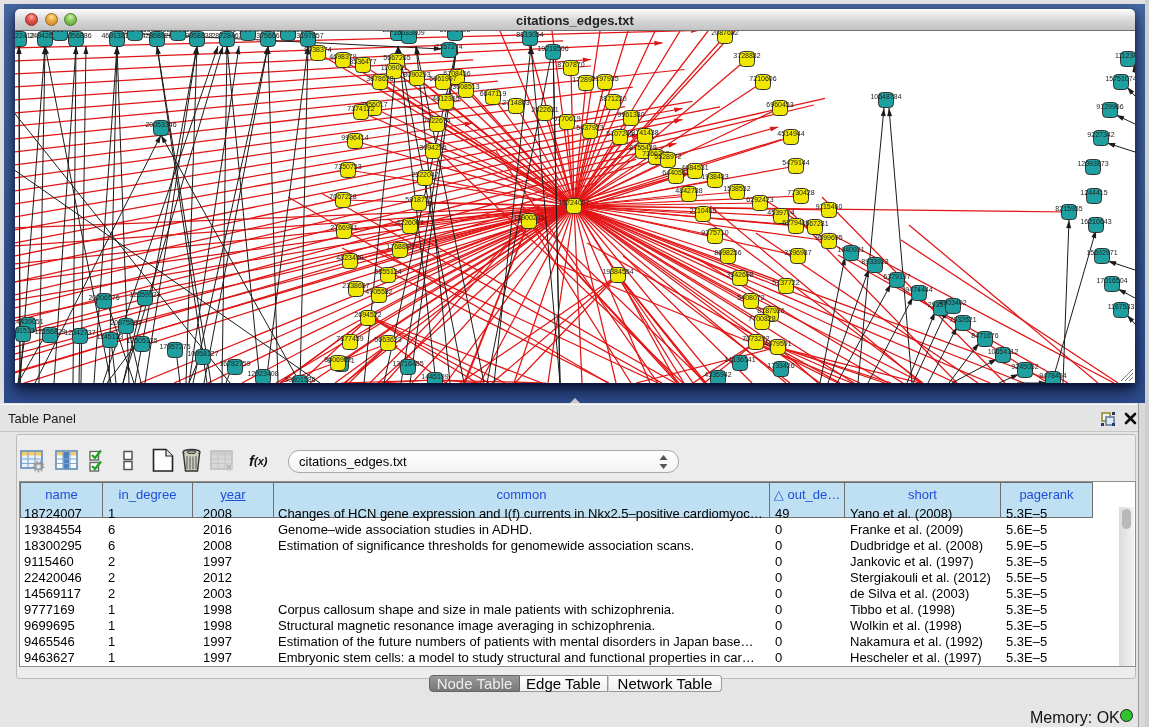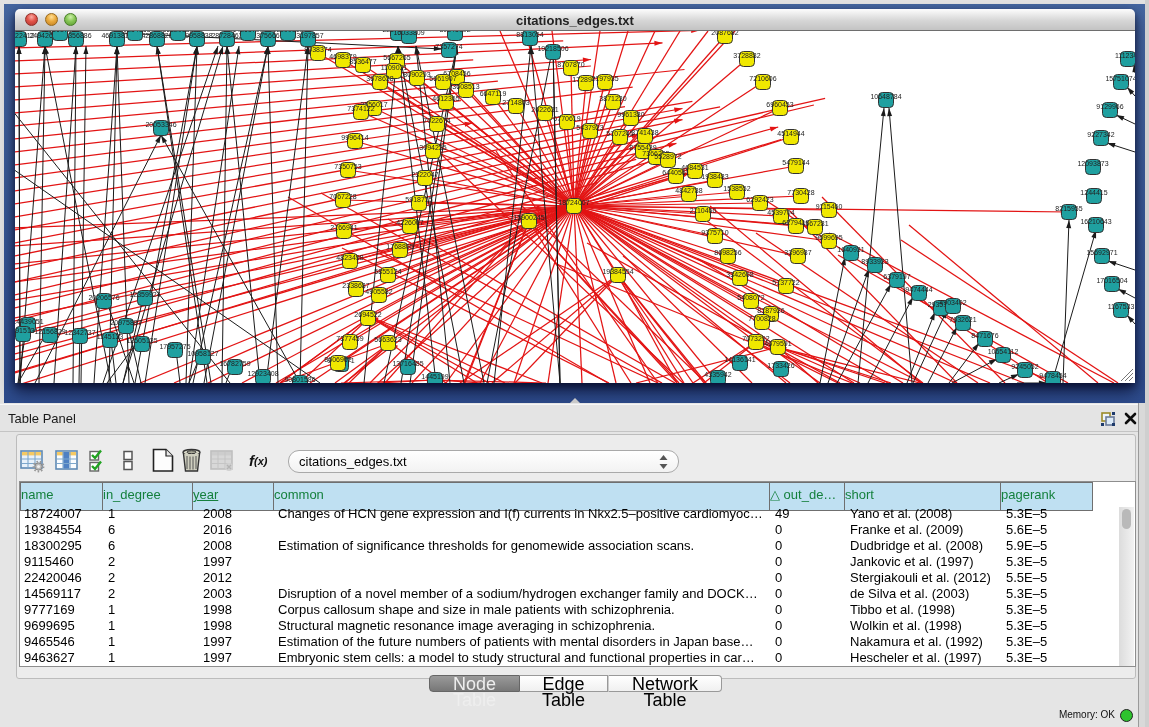--- a/index.html
+++ b/index.html
@@ -6,27 +6,27 @@
 #desktop{position:absolute;left:4px;top:4px;width:1141px;height:399px;background:linear-gradient(#4566a0,#2d4b8c);}
 #gwin{position:absolute;left:11px;top:5px;width:1120px;height:374px;border-radius:5px 5px 0 0;box-shadow:0 9px 16px rgba(0,0,25,0.6),0 3px 7px rgba(0,0,30,0.55);}
 #titlebar{position:absolute;left:0;top:0;width:100%;height:22px;border-radius:5px 5px 0 0;background:linear-gradient(#fdfdfd,#d6d6d6 55%,#c3c3c3);border-bottom:1px solid #6e6e6e;}
 #titlebar .tl{position:absolute;top:4px;width:13px;height:13px;border-radius:50%;}
 #title{position:absolute;left:0;right:0;top:4px;text-align:center;font-size:13px;font-weight:bold;color:#222;}
 #canvas{position:absolute;left:0;top:22px;width:1120px;height:352px;background:#fff;overflow:hidden;}
 #tpanel{position:absolute;left:0px;top:403px;width:1145px;height:324px;background:#e5e5e5;}
 #tphead{position:absolute;left:0;top:404px;width:1145px;height:28px;background:#e4e4e4;border-top:1px solid #f6f6f6;border-bottom:1px solid #c4c4c4;}
 #toolc{position:absolute;left:16px;top:434px;width:1120px;height:245px;background:#ececec;border:1px solid #bcbcbc;border-radius:3px;}
 #tblwrap{position:absolute;left:19px;top:481px;width:1117px;height:186px;background:#fff;border:1px solid #8e8e8e;}
-.hcell{position:absolute;top:482px;height:29px;background:#bfe0f2;border:1px solid #6f6f6f;border-left:none;font-size:13px;color:#15803d;line-height:23px;}
+.hcell{position:absolute;top:482px;height:36px;background:#bfe0f2;border:1px solid #6f6f6f;border-left:none;font-size:13px;color:#1d4ed8;text-align:center;line-height:23px;}
 .trow{position:absolute;width:1100px;height:16px;font-size:13px;color:#000;}
 .trow span{position:absolute;top:0px;white-space:nowrap;}
-#mem{position:absolute;left:1030px;top:709px;width:85px;text-align:right;white-space:nowrap;font-size:10px;color:#111;}
+#mem{position:absolute;left:1030px;top:709px;width:85px;text-align:right;white-space:nowrap;font-size:16px;color:#111;}
 #memdot{position:absolute;left:1120px;top:709px;width:13px;height:13px;border-radius:50%;background:#2fc32f;border:1.5px solid #222;}
 .ddown{position:absolute;left:288px;top:450px;width:391px;height:23px;background:linear-gradient(#ffffff,#f2f2f2);border:1px solid #a9a9a9;border-radius:11px;font-size:13px;color:#000;line-height:21px;padding-left:10px;}
-.seg{position:absolute;top:675px;height:17px;text-align:center;font-size:18px;line-height:16px;}
+.seg{position:absolute;top:675px;height:17px;text-align:center;font-size:15px;line-height:16px;}
 </style></head><body>
 <div id="desktop">
   <div id="gwin">
     <div id="titlebar">
       <div class="tl" style="left:10px;background:radial-gradient(circle at 50% 28%,#f9aca4,#e25449 45%,#c2413a 80%,#a63830);border:1px solid #8e2f28;"></div>
       <div class="tl" style="left:30px;background:radial-gradient(circle at 50% 28%,#ffdf96,#eaaa3e 45%,#cf8e2c 80%,#b37b22);border:1px solid #97691c;"></div>
       <div class="tl" style="left:49px;background:radial-gradient(circle at 50% 28%,#cff0ab,#88c757 45%,#6aaa3e 80%,#579233);border:1px solid #477d28;"></div>
       <div id="title">citations_edges.txt</div>
     </div>
     <div id="canvas">
@@ -901,20 +901,21 @@
     <span style="left:203px">2008</span>
     <span style="left:278px">Changes of HCN gene expression and I(f) currents in Nkx2.5–positive cardiomyoc…</span>
     <span style="left:775px">49</span>
     <span style="left:850px">Yano et al. (2008)</span>
     <span style="left:1006px">5.3E–5</span>
   </div>
 <div class="trow" style="top:522px">
     <span style="left:24px">19384554</span>
     <span style="left:108px">6</span>
     <span style="left:203px">2016</span>
+    <span style="left:278px">Genome–wide association studies in ADHD.</span>
     <span style="left:775px">0</span>
     <span style="left:850px">Franke et al. (2009)</span>
     <span style="left:1006px">5.6E–5</span>
   </div>
 <div class="trow" style="top:538px">
     <span style="left:24px">18300295</span>
     <span style="left:108px">6</span>
     <span style="left:203px">2008</span>
     <span style="left:278px">Estimation of significance thresholds for genomewide association scans.</span>
     <span style="left:775px">0</span>
@@ -934,21 +935,20 @@
     <span style="left:108px">2</span>
     <span style="left:203px">2012</span>
     <span style="left:775px">0</span>
     <span style="left:850px">Stergiakouli et al. (2012)</span>
     <span style="left:1006px">5.5E–5</span>
   </div>
 <div class="trow" style="top:586px">
     <span style="left:24px">14569117</span>
     <span style="left:108px">2</span>
     <span style="left:203px">2003</span>
-    <span style="left:278px">Disruption of a novel member of a sodium/hydrogen exchanger family and DOCK…</span>
     <span style="left:775px">0</span>
     <span style="left:850px">de Silva et al. (2003)</span>
     <span style="left:1006px">5.3E–5</span>
   </div>
 <div class="trow" style="top:602px">
     <span style="left:24px">9777169</span>
     <span style="left:108px">1</span>
     <span style="left:203px">1998</span>
     <span style="left:278px">Corpus callosum shape and size in male patients with schizophrenia.</span>
     <span style="left:775px">0</span>

